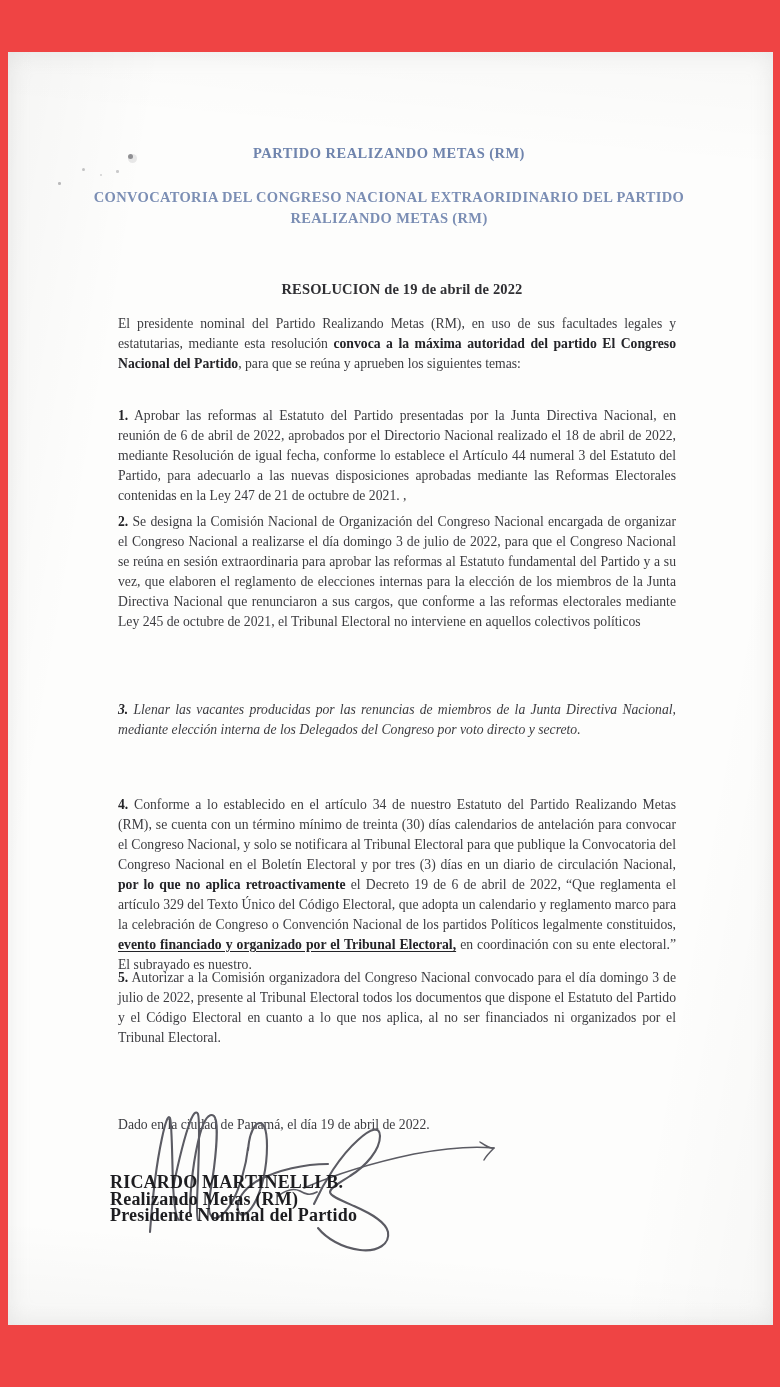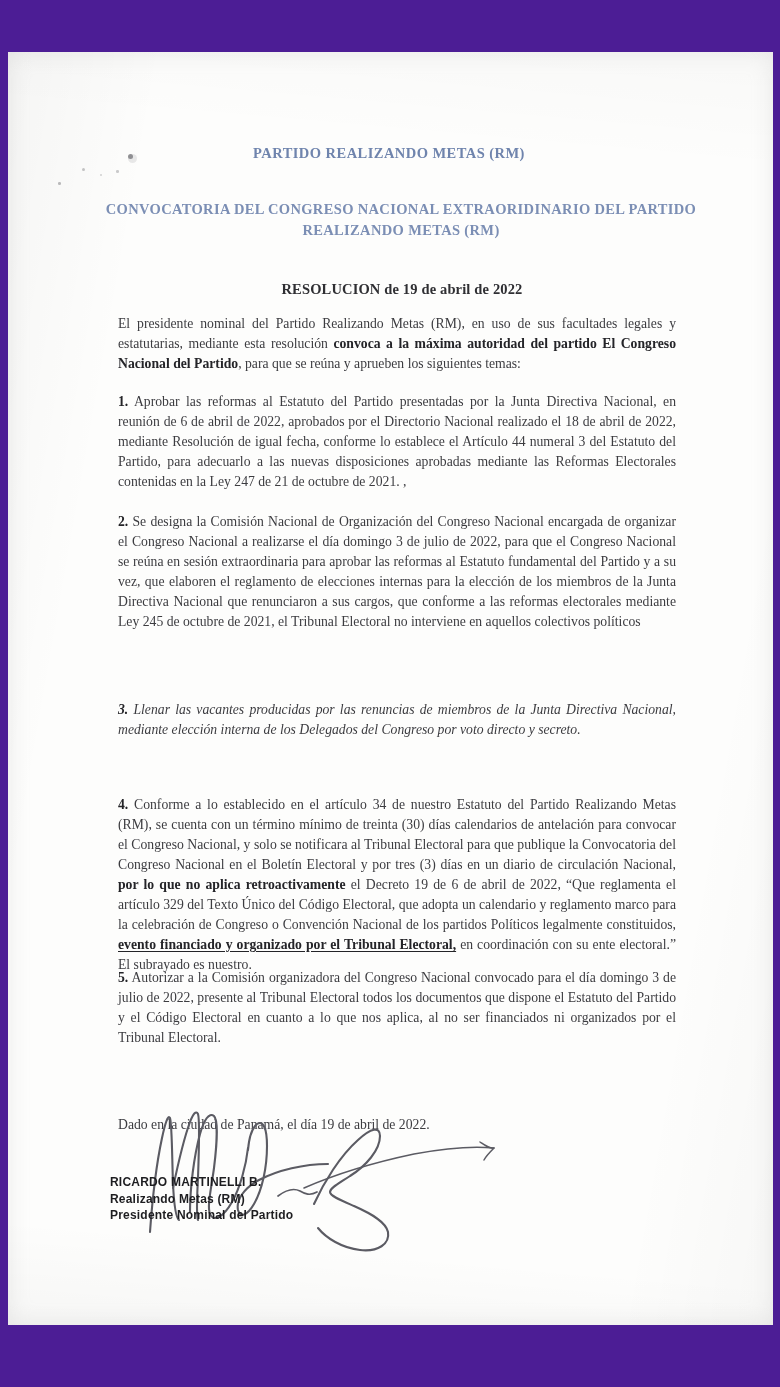--- a/index.html
+++ b/index.html
@@ -2,21 +2,21 @@
 <html lang="es"><head>
 <meta charset="utf-8">
 <title>Convocatoria Congreso Nacional Extraordinario RM</title>
 <style>
   html,body{margin:0;padding:0;background:#000;}
   body{
     width:780px;height:1387px;overflow:hidden;position:relative;
     font-family:"Liberation Serif","DejaVu Serif",serif;
   }
   
-  #frame{position:absolute;inset:0;background:#4c1d95;}
+  #frame{position:absolute;inset:0;background:#ef4444;}
   
   #page{
     position:absolute;left:8px;top:52px;width:765px;height:1273px;
     background:#fdfdfc;
     box-shadow:inset 0 0 22px rgba(170,170,170,.22);
     overflow:hidden;
   }
   #paper-grain{
     position:absolute;inset:0;pointer-events:none;
     background:
@@ -33,50 +33,50 @@
     position:absolute;left:102px;width:558px;
     color:#3a3a3e;
   }
 
   h1.org{
     margin:0;position:absolute;left:102px;top:93px;width:558px;
     text-align:center;font-size:14.5px;font-weight:bold;letter-spacing:.45px;
     color:#6f84ad;
   }
   h2.convo{
-    margin:12px;position:absolute;left:72px;top:135px;width:618px;
+    margin:0;position:absolute;left:72px;top:135px;width:618px;
     text-align:center;font-size:14.5px;font-weight:bold;letter-spacing:.35px;
     line-height:21px;color:#7b8eb4;
   }
   h3.resolucion{
     margin:13px;position:absolute;left:102px;top:216px;width:558px;
     text-align:center;font-size:14.5px;font-weight:bold;letter-spacing:.15px;
     color:#2f2f33;
   }
 
   p.body{
     margin:8px;text-align:justify;text-justify:inter-word;
     font-size:13.7px;line-height:20px;color:#3c3c40;
     -webkit-hyphens:none;hyphens:none;
   }
   p.body b{font-weight:bold;color:#242428;}
   p.body u.bu{font-weight:bold;text-decoration:underline;text-underline-offset:2px;color:#242428;}
 
   #p-intro{top:254px;}
-  #p-1{top:332px;}
+  #p-1{top:346px;}
   #p-2{top:452px;}
   #p-3{top:640px;font-style:italic;}
   #p-4{top:735px;}
   #p-5{top:908px;}
   #p-dado{top:1055px;}
 
   .sigblock{
     position:absolute;left:102px;top:1122px;width:420px;
-    font-family:Liberation Sans, sans-serif;
-    font-size:12px;font-weight:bold;line-height:16.6px;
+    font-family:Liberation Serif, serif;
+    font-size:18px;font-weight:bold;line-height:16.6px;
     color:#1d1d20;letter-spacing:.2px;
   }
   #signature{
     position:absolute;left:120px;top:1040px;width:430px;height:180px;
     pointer-events:none;
   }
   #signature svg{width:100%;height:100%;overflow:visible;}
 </style>
 </head>
 <body>

